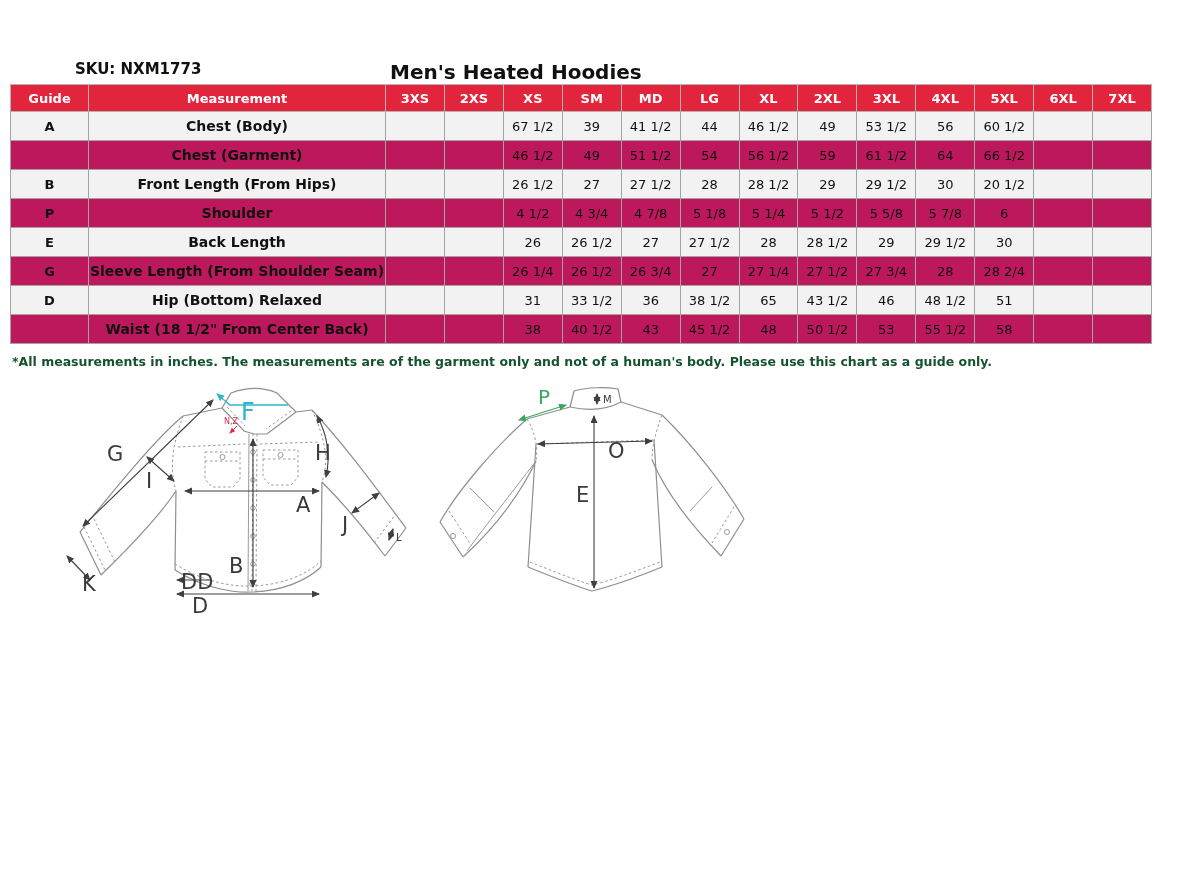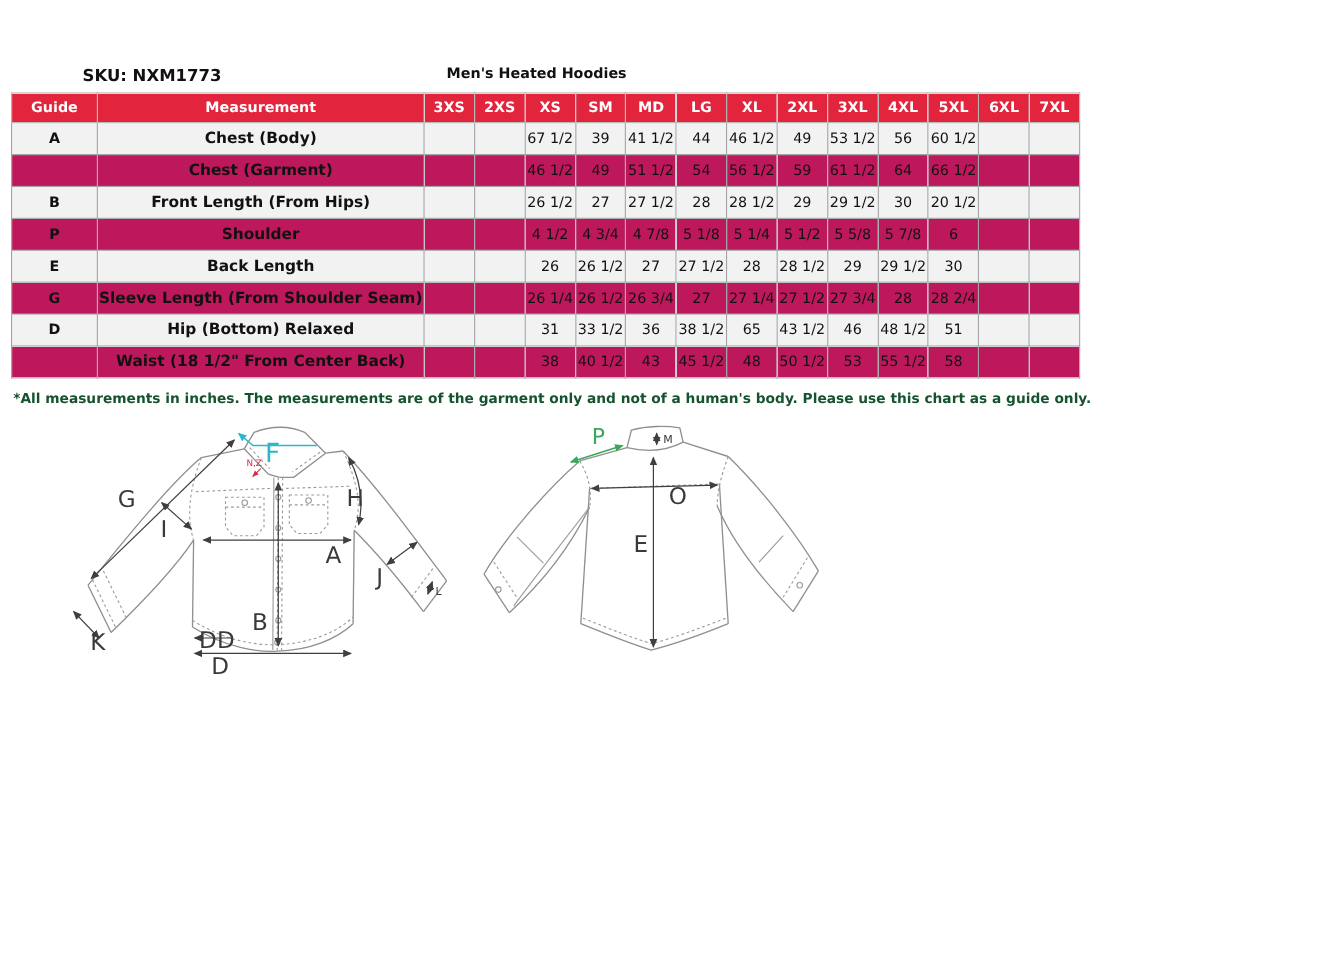--- a/index.html
+++ b/index.html
@@ -2,24 +2,24 @@
 <html style="--header_bg: #e2243c; --header_text: #ffffff; --row_alt_bg: #f2f2f2; --accent_cyan: #2eb6c9; --accent_green: #3aa85c; --accent_red: #d92b45;"><head>
 <meta charset="utf-8">
 <style>
   html,body{margin:0;padding:0;background:#ffffff;}
   body{
     width:1200px;height:878px;position:relative;overflow:hidden;
     font-family:"DejaVu Sans","Liberation Sans",sans-serif;color:#111;
   }
   .topbar{position:absolute;top:60px;left:0;width:996px;height:22px;}
   .sku{position:absolute;left:75px;top:0;font-size:15px;font-weight:bold;}
-  .product{position:absolute;left:390px;top:0;font-size:13px;font-weight:bold;margin-left:16px;}
+  .product{position:absolute;left:390px;top:0;font-size:20px;font-weight:bold;}
 
   table.size-table{
-    position:absolute;left:10px;top:84px;width:972px;
+    position:absolute;left:10px;top:84px;width:1142px;
     border-collapse:collapse;table-layout:fixed;
   }
   table.size-table th,table.size-table td{
     border:1px solid #a3a3a3;text-align:center;vertical-align:middle;
     padding:0;overflow:hidden;white-space:nowrap;
   }
   table.size-table thead th{
     background:var(--header_bg,#e2243c);color:var(--header_text,#fff);
     font-size:13px;font-weight:bold;height:26px;border-color:#b3b3b3;
   }

